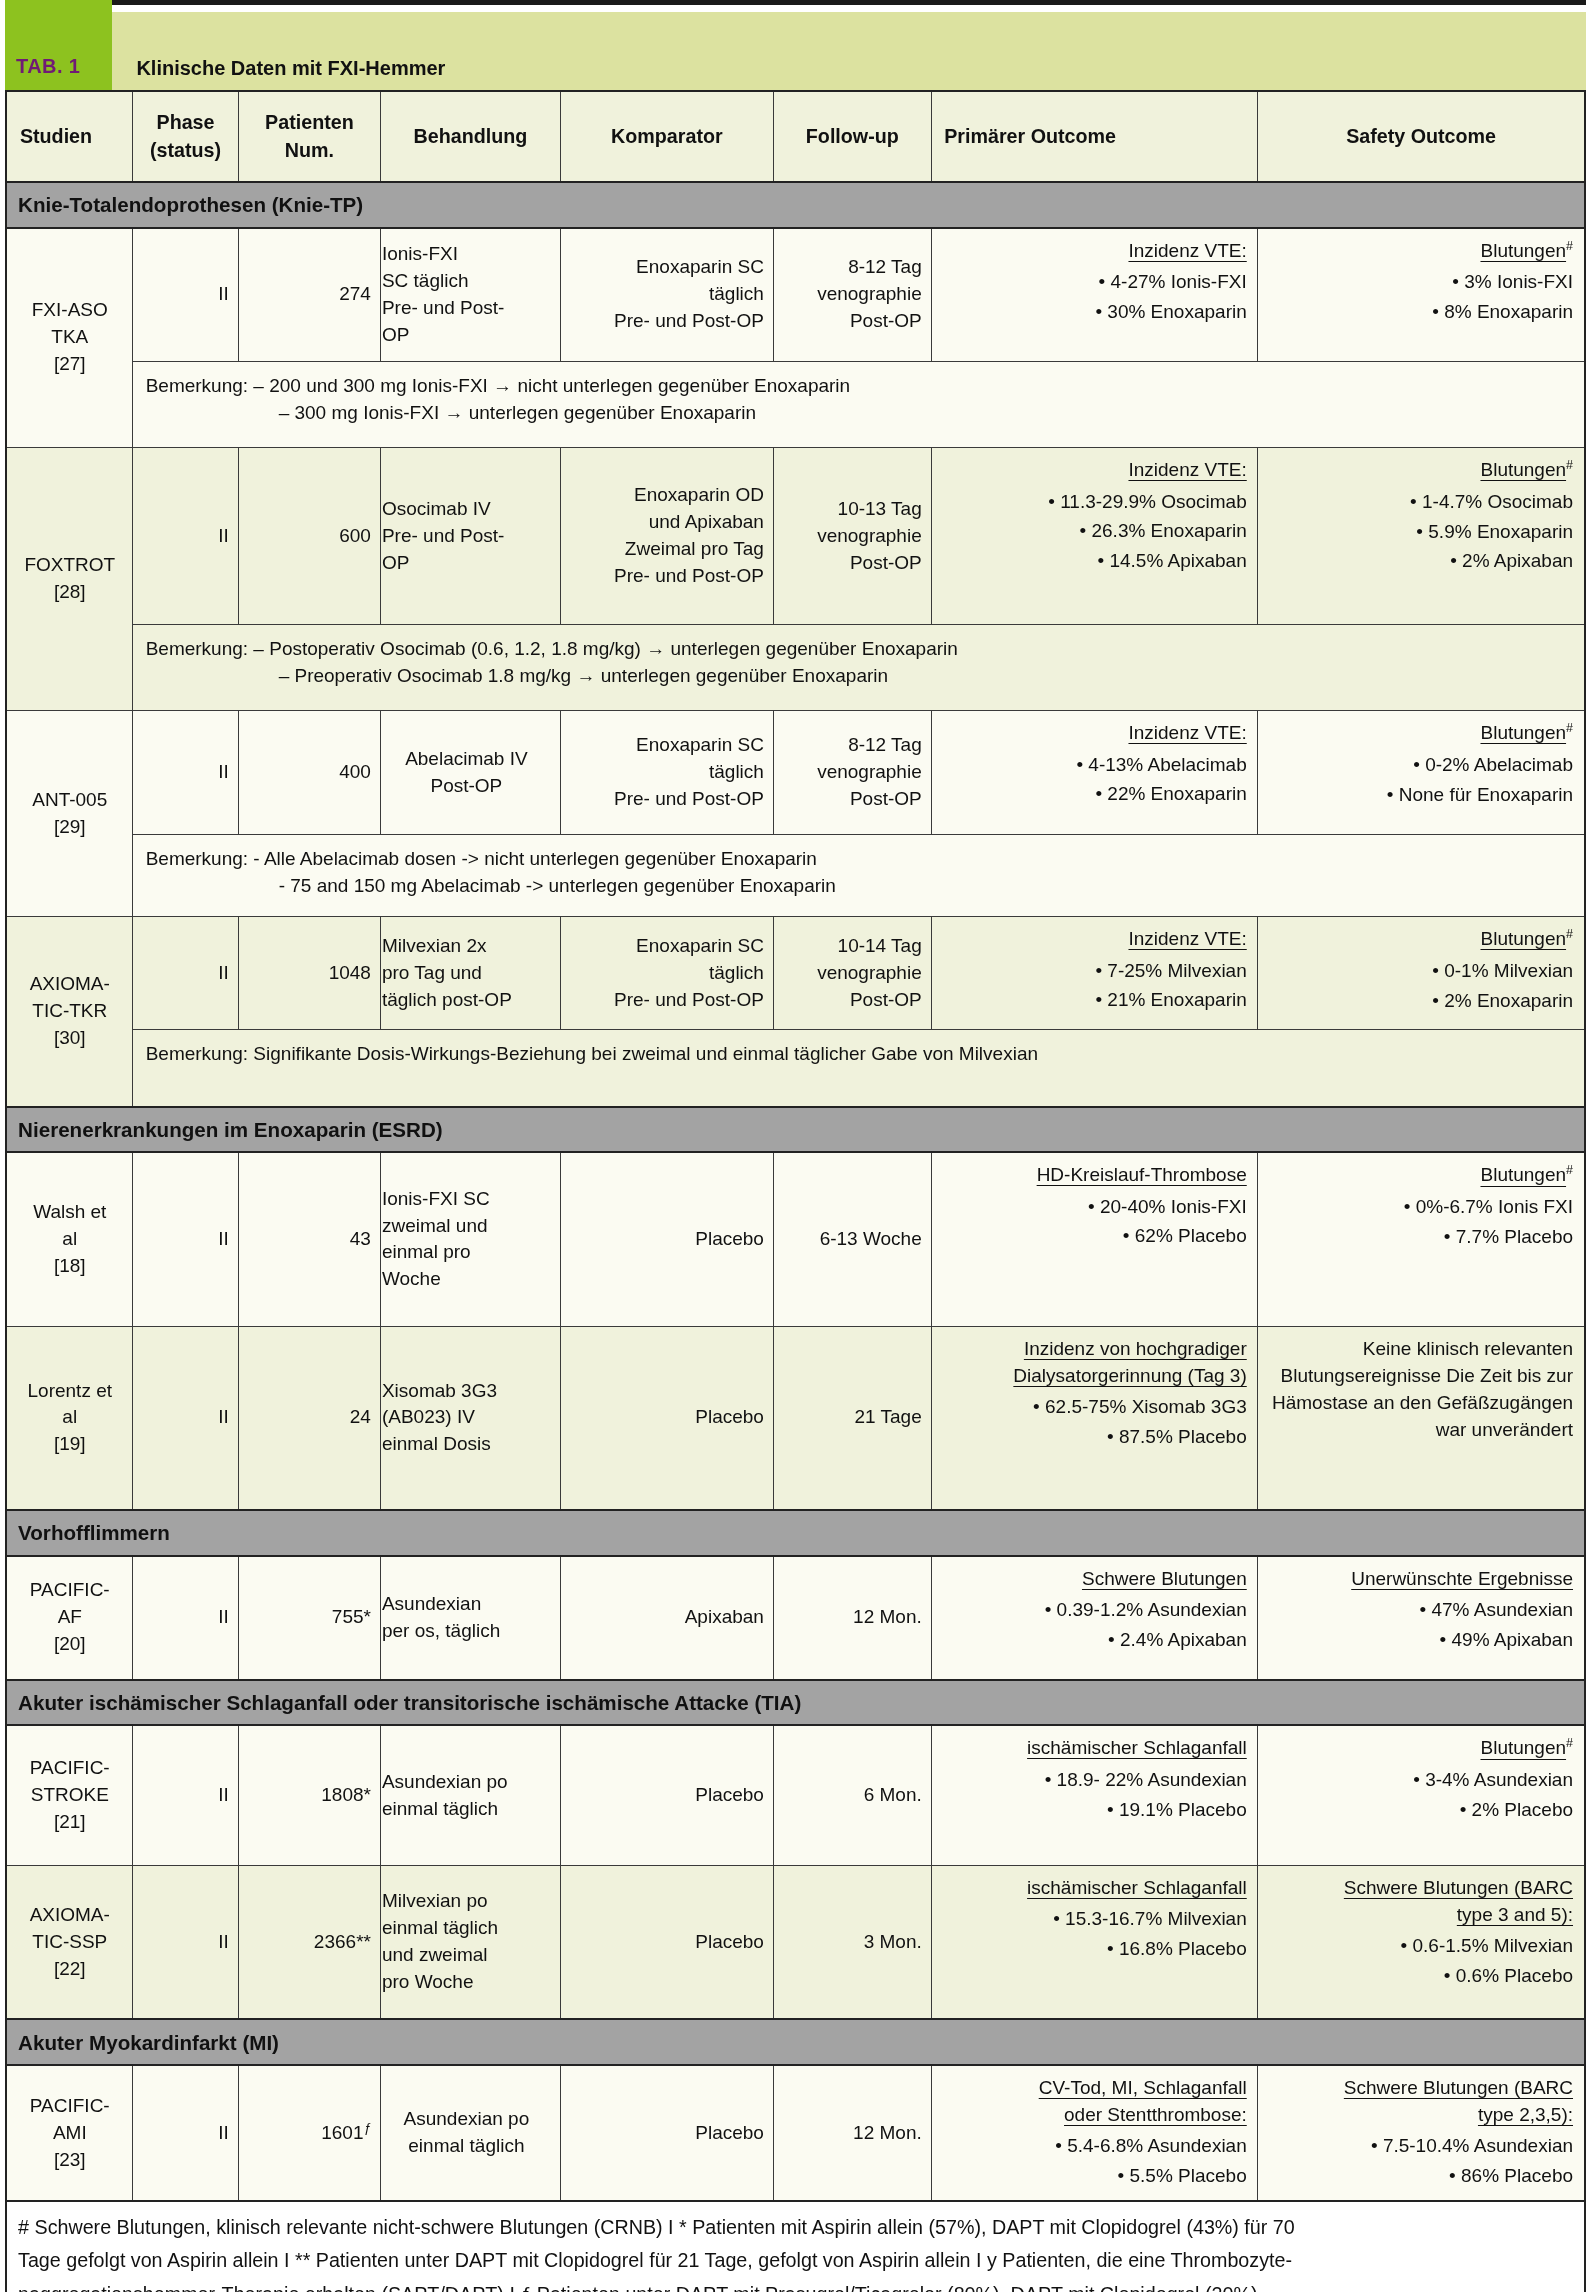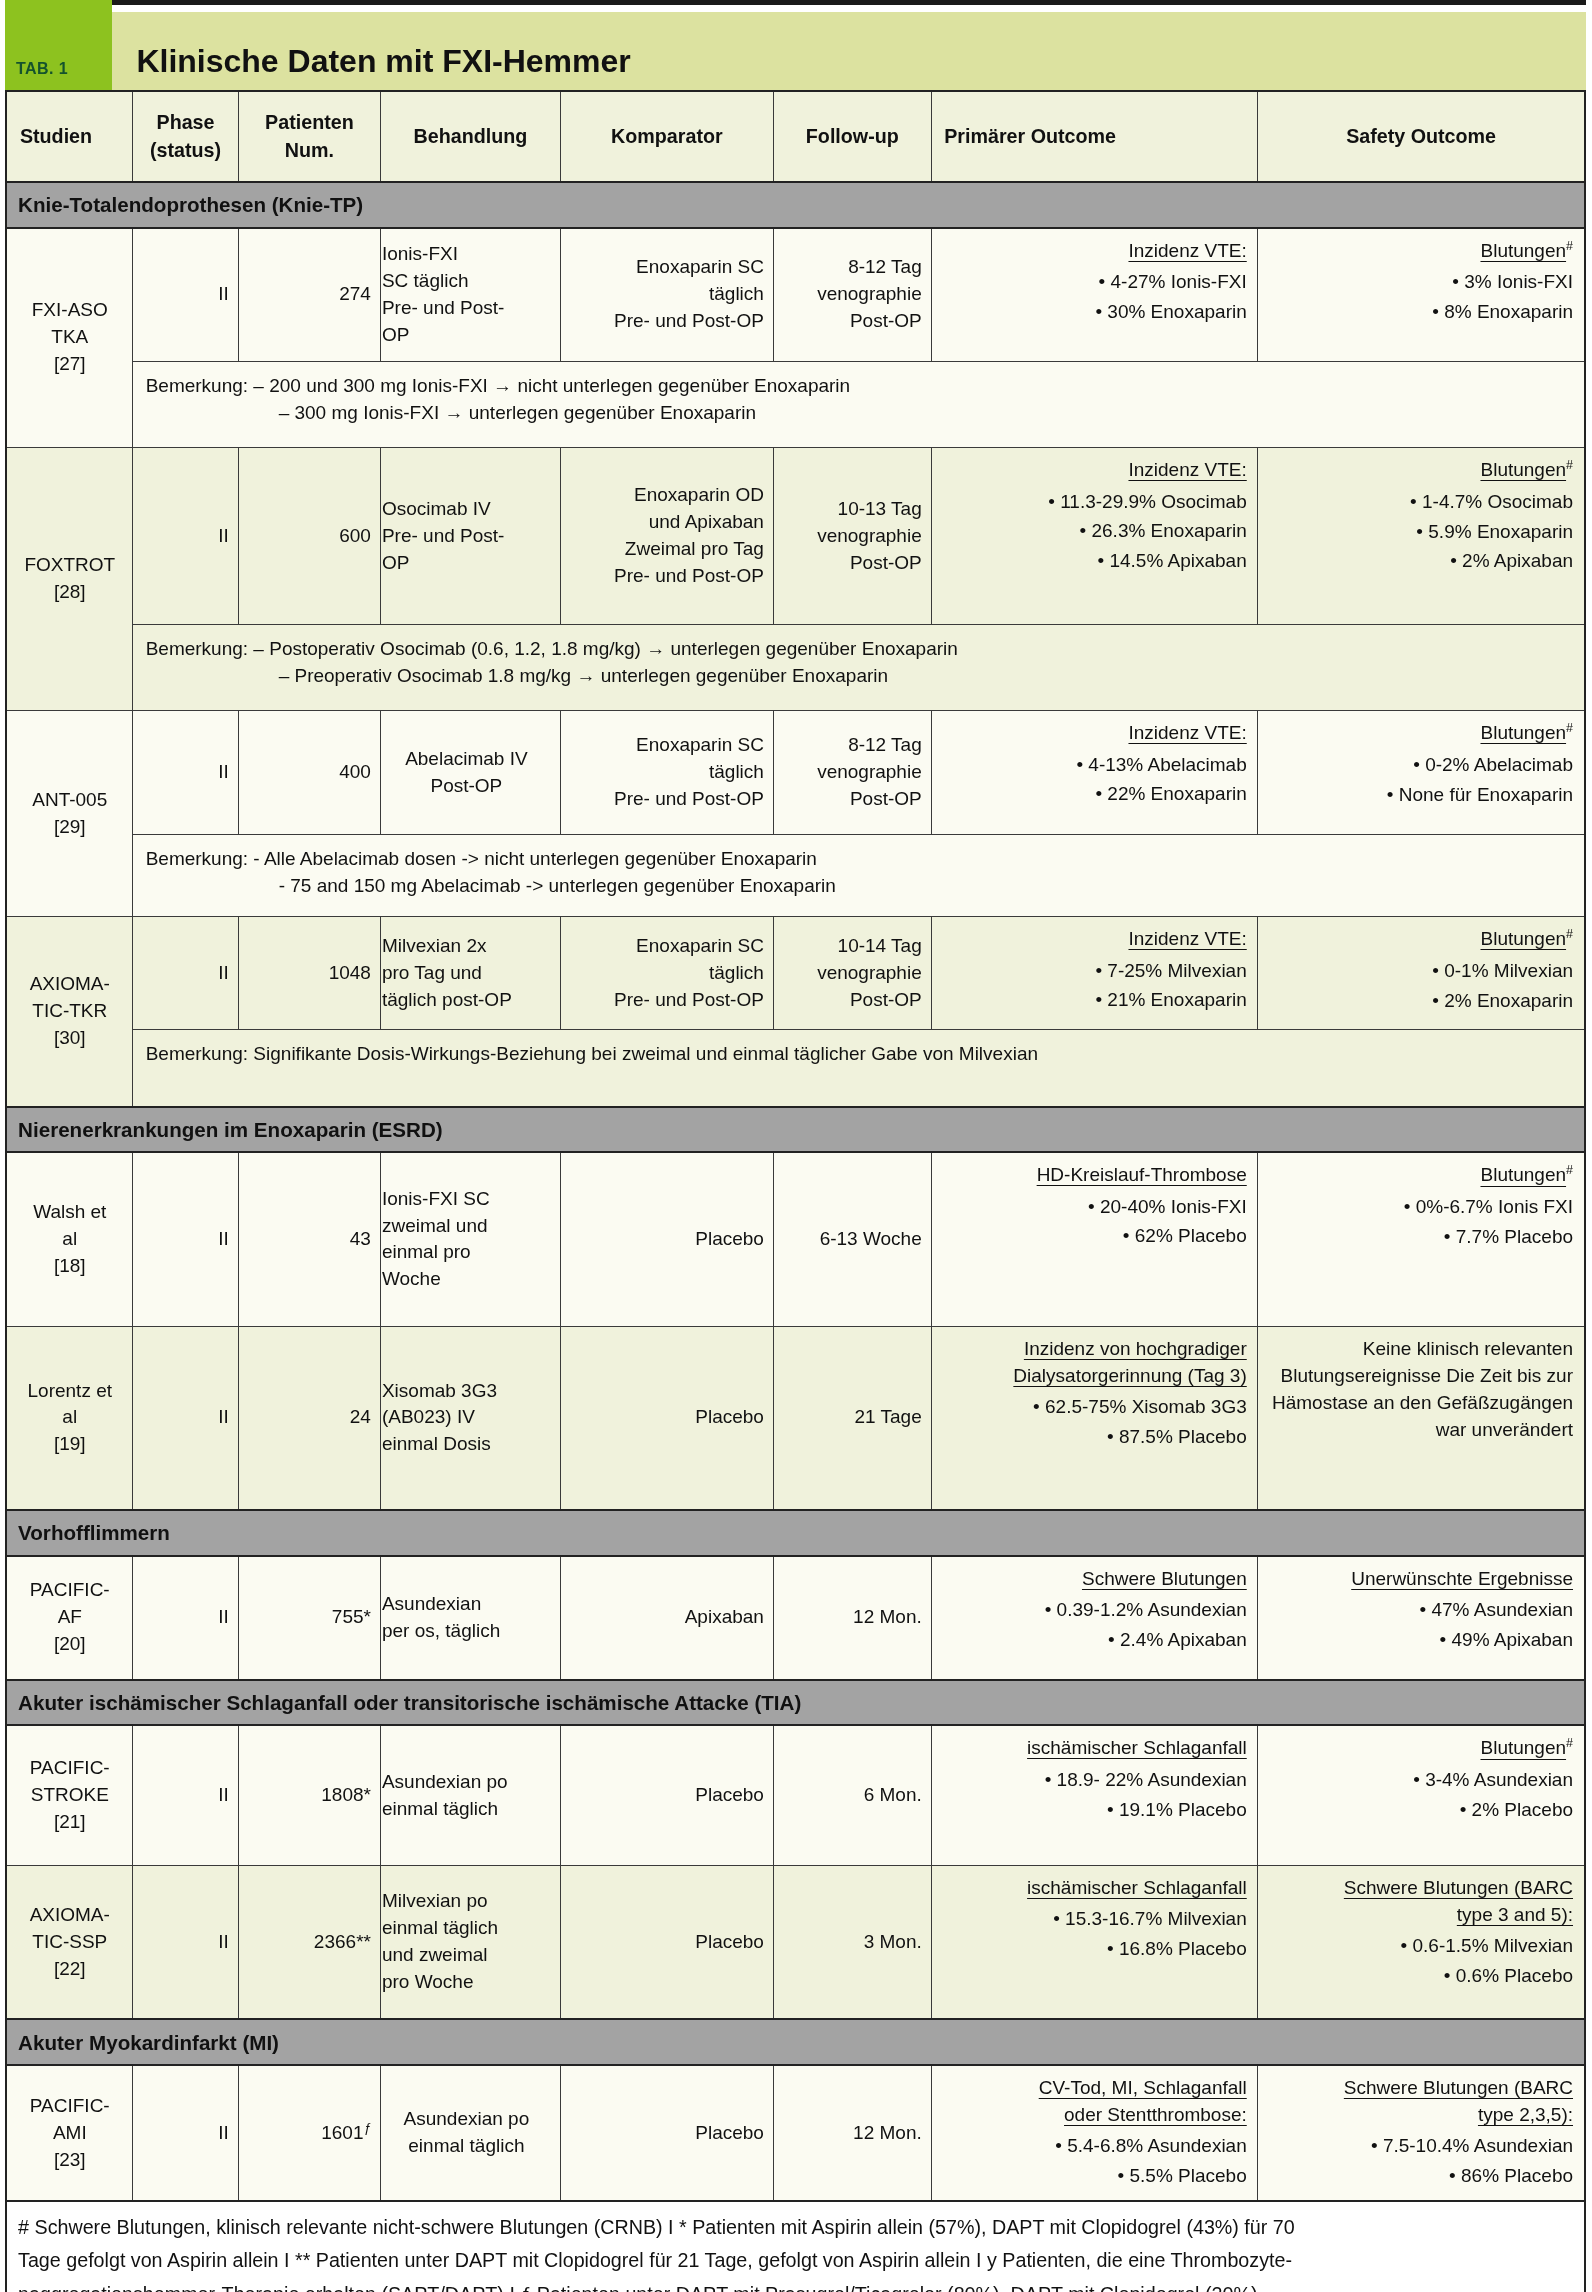--- a/index.html
+++ b/index.html
@@ -4,24 +4,24 @@
 <style>
   html,body{margin:0;padding:0;background:#ffffff;}
   body{width:1592px;font-family:"Liberation Sans","DejaVu Sans",sans-serif;color:#111;}
   .page{padding:0 6.3px 0 5.4px;}
 
   
   .band{position:relative;height:90px;}
   .band-rule{position:absolute;top:0;left:107px;right:0;height:4.5px;background:#1a1a1a;}
   .tab-box{position:absolute;left:0;top:0;width:107px;height:90px;background:#8dc21f;
            display:flex;align-items:flex-end;padding:0 0 11.6px 10.7px;box-sizing:border-box;}
-  .tab-box span{color:#14532d;font-weight:bold;font-size:16px;letter-spacing:0.4px;}
+  .tab-box span{color:#701a75;font-weight:bold;font-size:20px;letter-spacing:0.4px;}
   .band-strip{position:absolute;left:107px;right:0;top:11.6px;bottom:0;background:#dce2a0;
               display:flex;align-items:flex-end;padding:0 0 9.9px 24px;box-sizing:border-box;}
-  .band-title{font-weight:bold;font-size:32px;}
+  .band-title{font-weight:bold;font-size:20px;}
 
   
   table{width:100%;border-collapse:collapse;border:2.7px solid #222;table-layout:fixed;}
   th,td{border:1.8px solid #3a3a3a;padding:4.5px 9px;font-size:19px;line-height:1.42;box-sizing:border-box;}
   thead th{background:#f0f2dc;font-weight:bold;font-size:19.7px;vertical-align:middle;
            text-align:center;white-space:pre-line;}
   th.al{text-align:left;padding-left:12.5px;}
   .bg-w{background:#fbfbf2;}
   .bg-g{background:#f0f2dc;}
   td.c{text-align:right;vertical-align:middle;}

